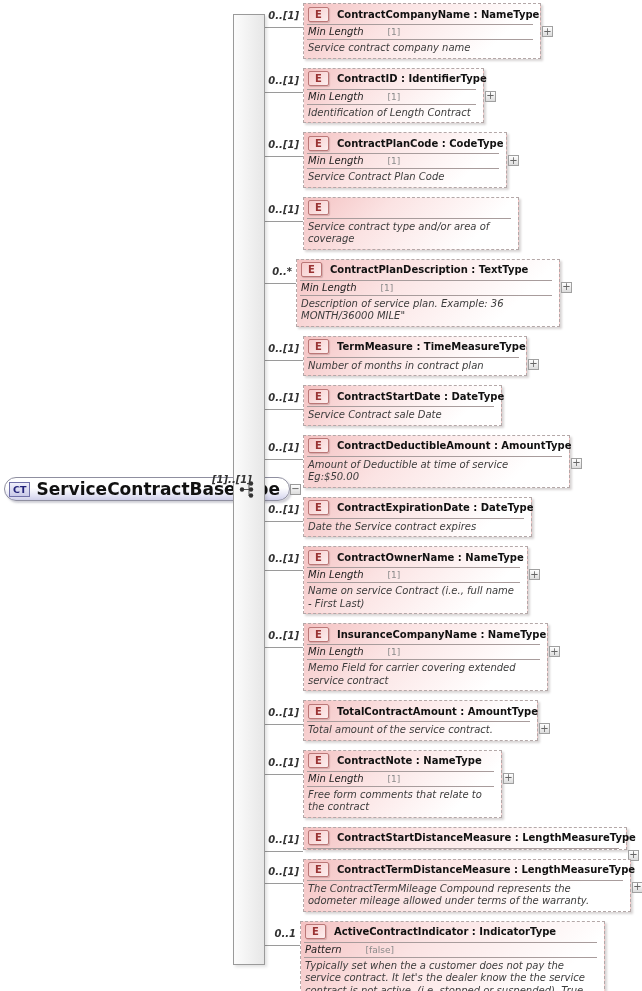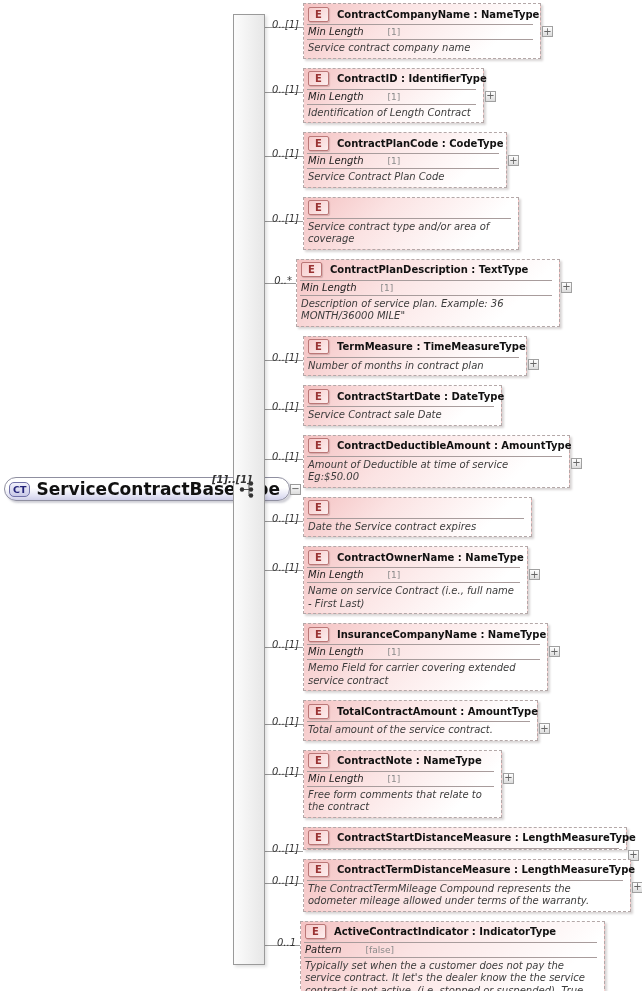--- a/index.html
+++ b/index.html
@@ -7,21 +7,21 @@
        font-family:"DejaVu Sans","Liberation Sans",sans-serif;}
 
   
   .root-row{position:absolute;left:4px;top:477px;width:229px;height:24px;
             display:flex;align-items:center;z-index:1;}
   .pill{flex:none;display:flex;align-items:center;gap:6px;height:22px;
         padding:0 9px 0 4px;border:1px solid #8f8fa0;border-radius:12px;
         background:linear-gradient(180deg,#ffffff 45%,#e3e3f4 80%,#cfcfe8 100%);
         box-shadow:2px 2px 2px rgba(120,120,140,.35);}
   .ct-badge{flex:none;padding:0 3px;height:13px;line-height:13px;border:1px solid #7070a8;
-        border-radius:5px;background:linear-gradient(180deg,#f0f0fb,#c9c9e8);
+        border-radius:0;background:linear-gradient(180deg,#f0f0fb,#c9c9e8);
         color:#222278;font-size:9.5px;font-weight:bold;text-align:right;}
   .pill-label{font-size:17px;font-weight:bold;color:#111;white-space:nowrap;}
   .collapse-btn{flex:none;width:11px;height:11px;margin:0;padding:0;
         border:1px solid #9a9a9a;background:linear-gradient(180deg,#fefefe,#dcdcdc);
         color:#555;font-size:10px;line-height:8px;text-align:center;cursor:pointer;
         font-family:inherit;}
   .root-line{flex:1;height:1px;background:#9a9a9a;}
   .root-card{position:absolute;left:212px;top:474px;font-size:10px;font-weight:bold;
         font-style:italic;color:#333;z-index:3;white-space:nowrap;}
 
@@ -30,22 +30,22 @@
         border:1px solid #9a9a9a;z-index:2;
         background:linear-gradient(90deg,#fcfcfc,#e7e7e7);
         box-shadow:2px 2px 3px rgba(0,0,0,.12);}
   .seq-icon{position:absolute;left:238px;top:480px;z-index:3;}
 
   
   #element-column{position:absolute;left:303px;top:3px;z-index:1;}
   .row{position:relative;margin-bottom:9px;z-index:1;}
   .row::before{content:"";position:absolute;right:100%;top:24px;width:38px;height:1px;
         background:#9a9a9a;}
-  .card{position:absolute;right:100%;margin-right:4px;top:16px;font-size:10px;
-        font-weight:normal;font-style:italic;color:#333;white-space:nowrap;}
+  .card{position:absolute;right:100%;margin-right:4px;top:7px;font-size:10px;
+        font-weight:bold;font-style:italic;color:#333;white-space:nowrap;}
   .box{position:relative;width:100%;box-sizing:border-box;border:1px dashed #b4a8a8;
         background:linear-gradient(135deg,#f4c2c2 0%,#fbe3e3 35%,#ffffff 80%);
         box-shadow:2px 2px 2px rgba(160,150,150,.4);}
   .box-title{display:flex;align-items:center;gap:8px;padding:3px 8px 3px 4px;height:14px;}
   .ebadge{flex:none;width:19px;height:13px;line-height:13px;text-align:center;
         border:1px solid #bb7777;border-radius:2px;color:#993333;font-size:10px;
         font-weight:bold;background:linear-gradient(135deg,#f6caca,#fdeeee);
         box-shadow:1px 1px 1px rgba(160,120,120,.4);}
   .elabel{font-size:10px;font-weight:bold;color:#111;white-space:nowrap;text-align:right;}
   .sep{height:1px;background:#a89c9c;margin:0 7px 0 3px;}
@@ -222,20 +222,21 @@
 
       <div class="desc">Amount of Deductible at time of service Eg:$50.00</div>
       <button class="plus">+</button>
     </div>
   </div>
       <div class="row">
     <span class="card">0..[1]</span>
     <div class="box">
       <div class="box-title">
         <span class="ebadge">E</span>
+        <span class="elabel">ContractExpirationDate : DateType</span>
       </div>
       <div class="sep"></div>
 
       <div class="desc">Date the Service contract expires</div>
 
     </div>
   </div>
       <div class="row">
     <span class="card">0..[1]</span>
     <div class="box">

